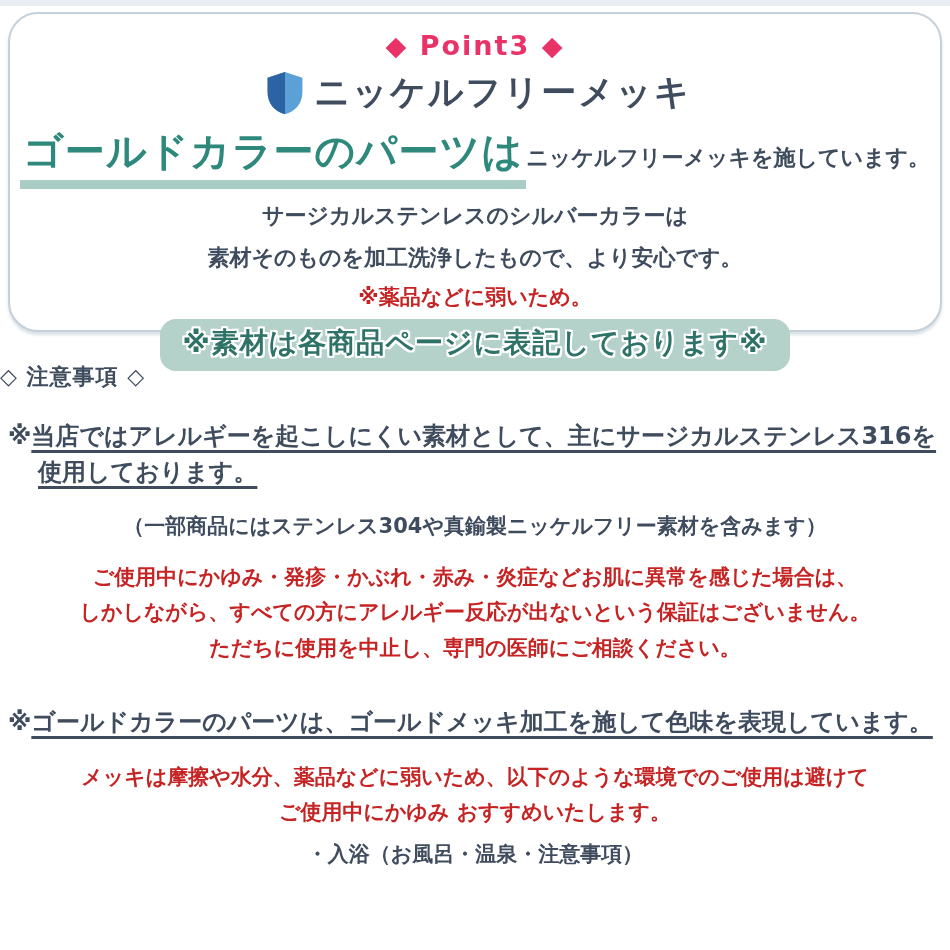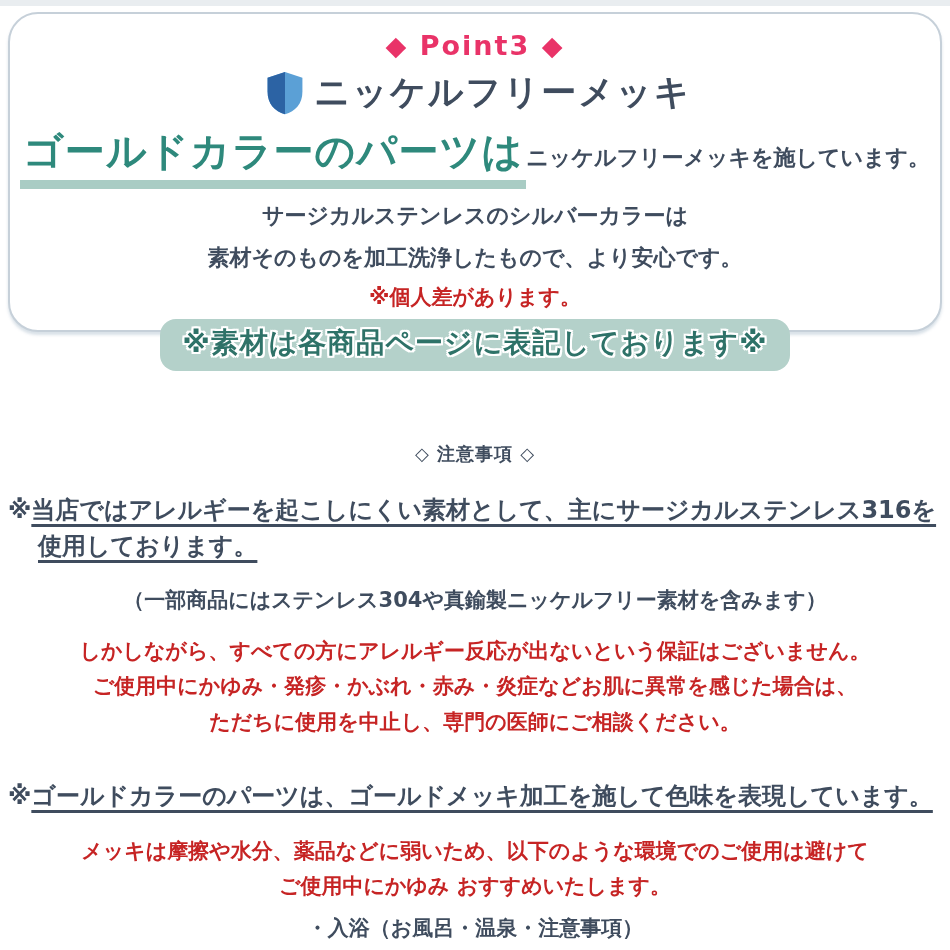--- a/index.html
+++ b/index.html
@@ -54,21 +54,21 @@
     display:inline-block;margin-top:8px;
     background:var(--pill_bg);color:var(--pill_text);
     border-radius:16px;padding:5px 22px 9px;
     font-size:28px;letter-spacing:1px;
     text-shadow:-2px -2px 0 #fff,2px -2px 0 #fff,-2px 2px 0 #fff,2px 2px 0 #fff,
                  0 -2px 0 #fff,0 2px 0 #fff,-2px 0 0 #fff,2px 0 0 #fff;
     text-align:right;
   }
 
   
-  .caution-heading{margin-top:110px;text-align:center;font-size:18px;letter-spacing:1px;}
+  .caution-heading{margin-top:30px;font-size:22px;letter-spacing:1px;}
   .hang{
     margin:26px 8px 0;
     font-size:24px;line-height:1.5;
     padding-left:30px;text-indent:-30px;
     text-align:left;
   }
   .hang .underlined{
     text-decoration:underline;
     text-decoration-thickness:3px;
     text-underline-offset:6px;
@@ -99,35 +99,35 @@
   </div>
 
 
   <div class="highlight-row">
     <span class="highlight">ゴールドカラーのパーツは</span>
     <span class="highlight-suffix">ニッケルフリーメッキを施しています。</span>
   </div>
 
   <div class="mid">サージカルステンレスのシルバーカラーは</div>
   <div class="mid">素材そのものを加工洗浄したもので、より安心です。</div>
-  <div class="note-red">※個人差があります。</div>
+  <div class="note-red">※薬品などに弱いため。</div>
   <div class="pill">※素材は各商品ページに表記しております※</div>
 </div>
 
 <div class="caution-heading">◇ 注意事項 ◇</div>
 
 <div class="hang">
   <span>※</span><span class="underlined">当店ではアレルギーを起こしにくい素材として、主にサージカルステンレス316を使用しております。</span>
 </div>
 
 <div class="item-note">（一部商品にはステンレス304や真鍮製ニッケルフリー素材を含みます）</div>
 
 <div class="warning">
+  <div>ご使用中にかゆみ・発疹・かぶれ・赤み・炎症などお肌に異常を感じた場合は、</div>
   <div>しかしながら、すべての方にアレルギー反応が出ないという保証はございません。</div>
-  <div>ご使用中にかゆみ・発疹・かぶれ・赤み・炎症などお肌に異常を感じた場合は、</div>
   <div>ただちに使用を中止し、専門の医師にご相談ください。</div>
 </div>
 
 <div class="hang item2">
   <span>※</span><span class="underlined">ゴールドカラーのパーツは、ゴールドメッキ加工を施して色味を表現しています。</span>
 </div>
 
 <div class="warning">
   <div>メッキは摩擦や水分、薬品などに弱いため、以下のような環境でのご使用は避けて</div>
   <div>ご使用中にかゆみ おすすめいたします。</div>

